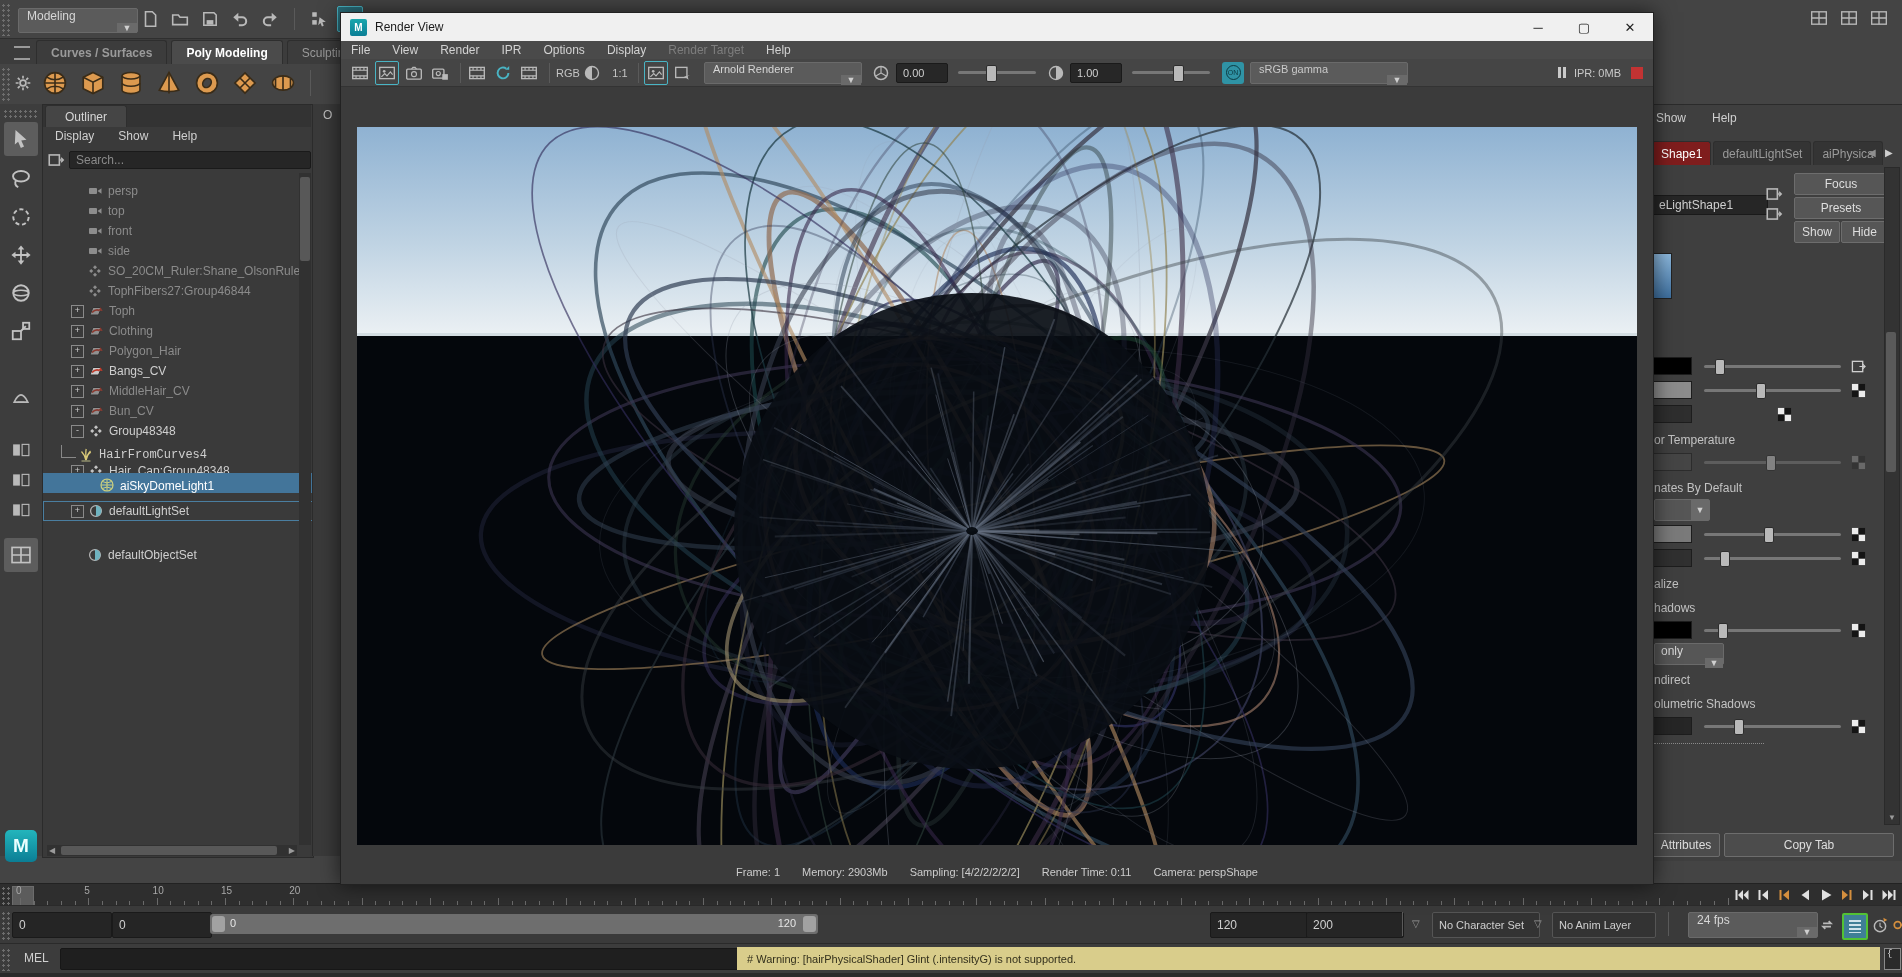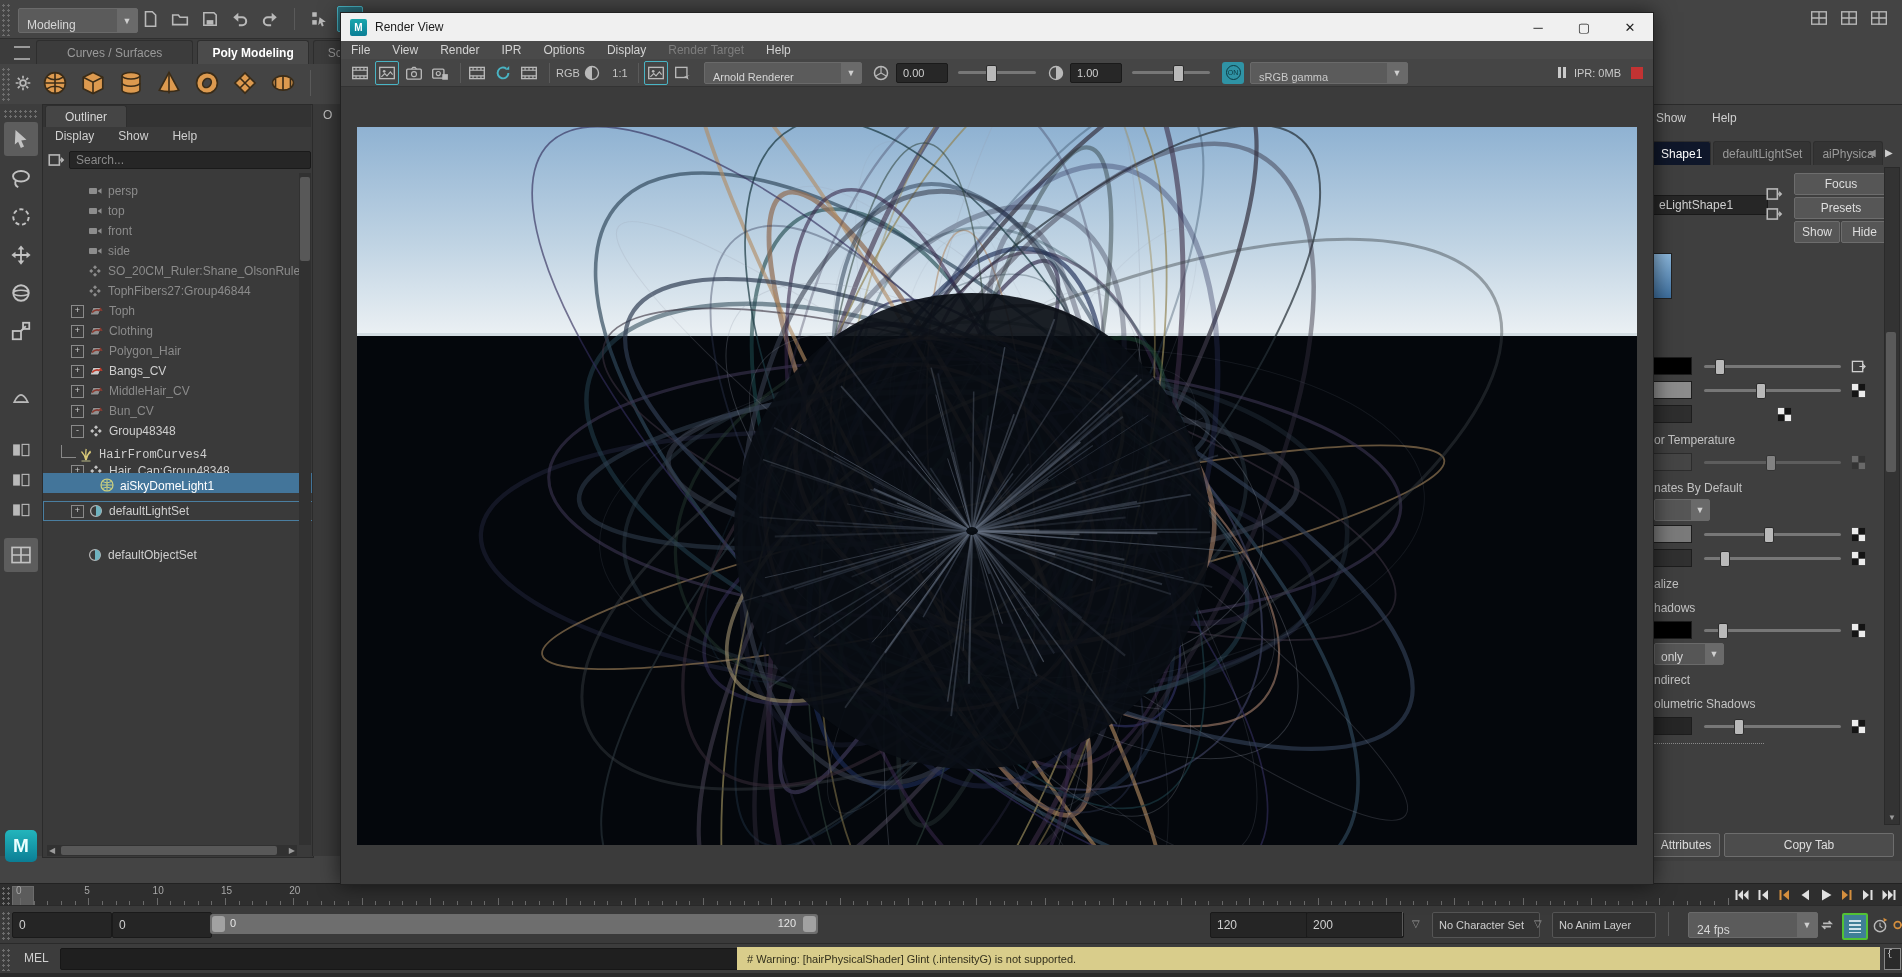--- a/index.html
+++ b/index.html
@@ -2,21 +2,21 @@
 <html><head>
 <meta charset="utf-8">
 <style>
   html,body{margin:0;padding:0;background:#2b2b2b;}
   #app{position:relative;width:1902px;height:977px;background:#444;font-family:"Liberation Sans",sans-serif;overflow:hidden;color:#cfcfcf;}
   .abs{position:absolute;}
   .grip{position:absolute;width:10px;background-image:radial-gradient(#6e6e6e 1px,transparent 1.2px);background-size:5px 5px;background-position:1px 1px;}
   .ibtn{display:flex;align-items:center;justify-content:center;color:#b9b9b9;}
   .ibtn svg{width:18px;height:18px;}
   .sep{width:1px;background:#5a5a5a;}
-  .dd{background:#5b5b5b;border:1px solid #6a6a6a;border-radius:2px;display:flex;align-items:flex-end;font-size:12px;color:#d6d6d6;}
+  .dd{background:#5b5b5b;border:1px solid #6a6a6a;border-radius:2px;display:flex;align-items:flex-start;font-size:12px;color:#d6d6d6;flex-direction:column;}
   .dd .arrowbox{margin-left:auto;height:100%;background:#6a6a6a;display:flex;align-items:center;justify-content:center;width:20px;color:#cfcfcf;font-size:9px;}
   .tab{display:flex;align-items:center;justify-content:center;font-size:12px;color:#9a9a9a;background:#3c3c3c;border:1px solid #2e2e2e;border-bottom:none;border-radius:3px 3px 0 0;}
   .tab.active{background:#4b4b4b;color:#fff;font-weight:bold;}
   .field{background:#262626;border:1px solid #1a1a1a;color:#cfcfcf;font-size:12px;display:flex;align-items:center;padding:0 6px;border-radius:2px;}
   
   #outliner{left:42px;top:104px;width:270px;height:752px;background:#3a3a3a;border:1px solid #2b2b2b;}
   .orow{position:absolute;left:0;width:252px;height:20px;display:flex;align-items:center;font-size:12px;color:#cfcfcf;}
   .orow.dim{color:#8b8b8b;}
   .orow.dim .oicon{opacity:.6;}
   .orow.sel{background:#43759a;color:#fff;}
@@ -128,21 +128,21 @@
         <svg viewBox="0 0 16 16" fill="currentColor">
           <rect x="1.5" y="2.5" width="13" height="11" fill="none" stroke="currentColor" stroke-width="1.2"></rect>
           <path d="M8 2.5v11M1.5 8h13" stroke="currentColor" stroke-width="1.2"></path>
         </svg>
       </div>
     </div>
 
   <div class="abs" style="left:0;top:38px;width:340px;height:26px;background:#3c3c3c;border-top:1px solid #2f2f2f;"></div>
   <div class="abs" style="left:14px;top:46px;width:16px;height:10px;border-top:2px solid #9a9a9a;border-bottom:2px solid #9a9a9a;"></div>
   <div id="shelf-tabs" class="abs" style="left:36px;top:40px;height:24px;display:flex;gap:4px;">
-      <div class="tab" style="padding: 0px 30px; height: 23px;">
+      <div class="tab" style="padding: 0px 14px; height: 23px; font-weight: bold;">
         <span>Curves / Surfaces</span>
       </div>
       <div class="tab active" style="padding: 0px 14px; height: 23px;">
         <span>Poly Modeling</span>
       </div>
       <div class="tab" style="padding: 0px 14px; height: 23px;">
         <span>Sculpting</span>
       </div>
     </div>
 
@@ -453,21 +453,21 @@
   <div class="abs" style="left:312px;top:104px;width:28px;height:752px;background:#3a3a3a;border-left:1px solid #2c2c2c;">
     <span style="position:absolute;left:10px;top:4px;font-size:12px;color:#c0c0c0;">O</span>
   </div>
 
   <div id="ae" class="abs">
     <div id="ae-menus" class="abs" style="left:4px;top:6px;display:flex;gap:26px;">
         <span style="font-size: 12px; color: rgb(208, 208, 208);">Show</span>
         <span style="font-size: 12px; color: rgb(208, 208, 208);">Help</span>
       </div>
     <div id="ae-tabs" class="abs" style="left:0;top:36px;height:24px;display:flex;gap:2px;">
-        <div class="tab active" style="padding: 0px 8px; height: 23px; font-weight: normal; background: #0f172a; color: rgb(255, 255, 255);">
+        <div class="tab active" style="padding: 0px 8px; height: 23px; font-weight: normal; background: #7f1d1d; color: rgb(255, 255, 255);">
           <span>Shape1</span>
         </div>
         <div class="tab" style="padding: 0px 8px; height: 23px; font-weight: normal; background: rgb(52, 52, 52);">
           <span>defaultLightSet</span>
         </div>
         <div class="tab" style="padding: 0px 8px; height: 23px; font-weight: normal; background: rgb(52, 52, 52);">
           <span>aiPhysica</span>
         </div>
       </div>
     <div class="abs" style="left:216px;top:42px;color:#8f8f8f;font-size:10px;">◀</div>
@@ -1216,15 +1216,16 @@
           <line x1="609.3859773144416" y1="405.4115002713481" x2="560.2995390331253" y2="420.91620347497957" stroke="rgb(75,85,101)" stroke-width="1.8" opacity="0.38"></line>
           <line x1="609.21485949973" y1="405.060848589497" x2="407.85711091435803" y2="450.7212693091413" stroke="rgb(101,111,127)" stroke-width="1.0" opacity="0.41"></line>
           <line x1="613.8461931741997" y1="400.0746561476173" x2="596.100331514772" y2="324.9132188463237" stroke="rgb(100,110,126)" stroke-width="1.0" opacity="0.39"></line>
           <line x1="620.4939276955275" y1="402.39213620307135" x2="813.1315404007446" y2="332.6777484799686" stroke="rgb(70,80,96)" stroke-width="1.7" opacity="0.30"></line>
           <line x1="613.9561339878462" y1="400.06100160792846" x2="581.0519755939074" y2="246.4346700141651" stroke="rgb(86,96,112)" stroke-width="1.7" opacity="0.21"></line>
           <line x1="609.5574979340109" y1="405.68380142161254" x2="494.59108481618847" y2="449.8200991247788" stroke="rgb(71,81,97)" stroke-width="1.6" opacity="0.25"></line>
           <line x1="620.9732028472877" y1="404.37762282484806" x2="881.8297564475324" y2="424.74867387228494" stroke="rgb(111,121,137)" stroke-width="1.1" opacity="0.47"></line>
           <line x1="614.8774539639979" y1="400.00083439430114" x2="613.2759233723042" y2="334.7959044903252" stroke="rgb(76,86,102)" stroke-width="1.6" opacity="0.30"></line>
         </svg>
     </div>
+    <div id="rv-status2" class="abs" style="left:0;top:853px;width:1312px;text-align:center;font-size:11px;color:#cccccc;"><span style="margin-right: 22px;">Frame: 1</span><span style="margin-right: 22px;">Memory: 2903Mb</span><span style="margin-right: 22px;">Sampling: [4/2/2/2/2/2]</span><span style="margin-right: 22px;">Render Time: 0:11</span><span>Camera: perspShape</span></div>
   </div>
 
 </div>
 
 </body></html>

